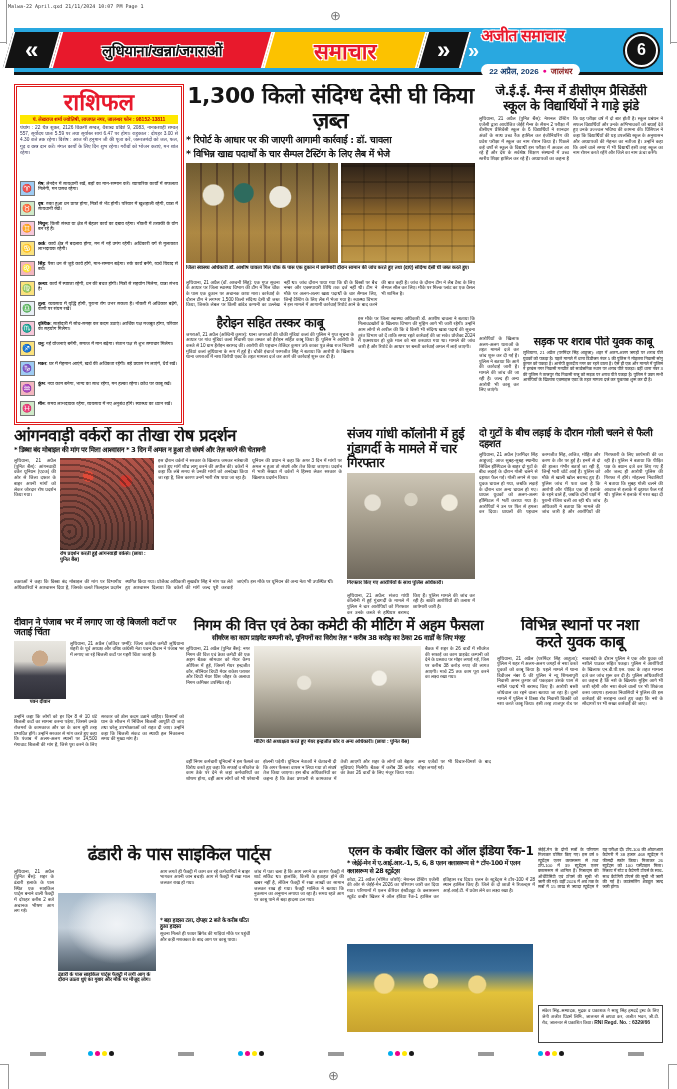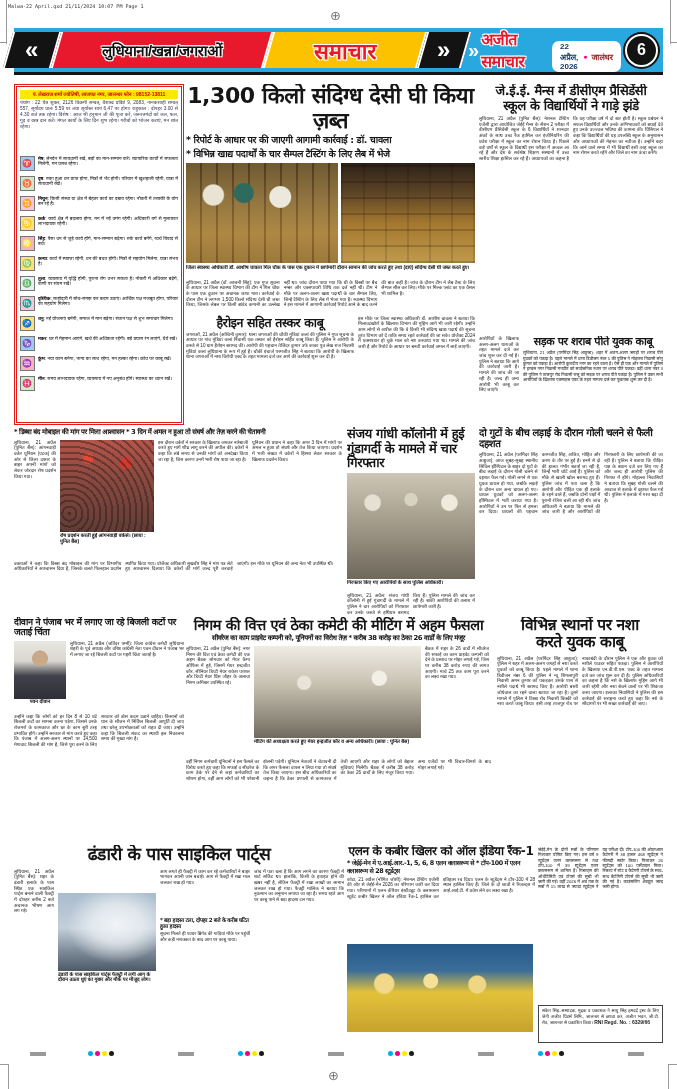--- a/index.html
+++ b/index.html
@@ -25,21 +25,21 @@
   .mh{left:14px;top:28px;width:649px;height:44px;background:#29a8e0;border-bottom:3px solid #151515;display:flex;align-items:center;}
   .skew{transform:skewX(-16deg);height:36px;display:flex;align-items:center;justify-content:center;border-left:2px solid #fff;border-right:2px solid #fff;}
   .unskew{transform:skewX(16deg);white-space:nowrap;}
   .mh-chev{background:#131313;color:#fff;font-size:24px;font-weight:bold;width:44px;margin-left:-6px;}
   .mh-region{background:#e8192c;width:208px;}
   .mh-region .unskew{color:#111;font-weight:bold;font-size:15px;letter-spacing:-0.5px;text-shadow:1px 1px 0 #fff,-1px -1px 0 #fff,1px -1px 0 #fff,-1px 1px 0 #fff;}
   .mh-section{background:#fcc200;width:150px;}
   .mh-section .unskew{color:#e8192c;font-weight:bold;font-size:22px;text-shadow:1px 1px 0 #fff,-1px -1px 0 #fff,1px -1px 0 #fff,-1px 1px 0 #fff;}
   .mh-chev2{background:#131313;color:#fff;font-size:24px;font-weight:bold;width:40px;}
   .mh-chev3{color:#ffffff;font-size:20px;font-weight:bold;padding:0 2px;}
-  .mh-right{flex:1;display:flex;flex-direction:row;align-items:flex-end;justify-content:center;gap:18px;}
+  .mh-right{flex:1;display:flex;flex-direction:column;align-items:flex-start;justify-content:center;gap:18px;}
   .mh-paper{color:#e8192c;font-weight:bold;font-size:16px;letter-spacing:-0.5px;text-shadow:1px 1px 0 #fff,-1px -1px 0 #fff,1px -1px 0 #fff,-1px 1px 0 #fff;}
   .mh-pill{background:#fff;border-radius:7px;padding:1px 8px;font-size:8px;font-weight:bold;color:#123a6b;display:flex;align-items:center;gap:4px;}
   .mh-pill .dot{color:#ec008c;font-size:7px;}
   .mh-pill .city{color:#8a1a1a;}
   .mh-page{width:29px;height:29px;border-radius:50%;background:#131313;color:#fff;font-size:16px;font-weight:bold;display:flex;align-items:center;justify-content:center;border:2px solid #fff;box-shadow:0 0 0 2px #131313;margin:0 5px 0 4px;}
   
   .rb{left:14px;top:84px;width:170px;height:341px;border:3px double #e11a1a;background:#fff;padding:2px 3px;box-sizing:border-box;overflow:hidden;}
   .rb-title{font-family:"DejaVu Serif",serif;font-weight:bold;color:#e8192c;font-size:23px;text-align:center;line-height:1.1;}
   .rb-contact{background:#ffe800;color:#c00;font-size:5px;font-weight:bold;text-align:center;line-height:1.7;overflow:hidden;white-space:nowrap;margin:1px 0;}
   .rb-panchang{font-size:4.8px;line-height:1.3;text-align:justify;color:#333355;height:54px;overflow:hidden;margin-bottom:2px;}
@@ -87,20 +87,21 @@
       <span class="dot">●</span>
       <span class="city">जालंधर</span>
     </div>
   </div>
   <div class="mh-page">
       <span>6</span>
     </div>
 </div>
 
 <div class="abs rb">
+  <div class="rb-title">राशिफल</div>
   <div class="rb-contact">पं. लेखराज शर्मा ज्योतिषी, लाजपत नगर, जालन्धर फोन : 98152-13811</div>
   <div class="rb-panchang">पंचांग : 22 चैत्र शुक्ल, 2126 विक्रमी सम्वत्, वैशाख प्रविष्टे 9, 2083, नानकशाही सम्वत् 557, सूर्योदय प्रातः 5.59 पर तथा सूर्यास्त सायं 6.47 पर होगा। राहुकाल : दोपहर 3.00 से 4.30 बजे तक रहेगा। विशेष : आज श्री हनुमान जी की पूजा करें, जरूरतमंदों को जल, फल, गुड़ व वस्त्र दान करें। मंगल कार्यों के लिए दिन शुभ रहेगा। गरीबों को भोजन कराएं, मन शांत रहेगा।</div>
   <div class="srow">
       <span class="sico s0">♈</span>
       <span class="stxt"><b>मेष</b><span>: लेनदेन में सावधानी रखें, बड़ों का मान-सम्मान करें। व्यापारिक कार्यों में सफलता मिलेगी, मन प्रसन्न रहेगा।</span></span>
     </div>
   <div class="srow">
       <span class="sico s1">♉</span>
       <span class="stxt"><b>वृष</b><span>: रुका हुआ धन प्राप्त होगा, मित्रों से भेंट होगी। परिवार में खुशहाली रहेगी, यात्रा में सावधानी रखें।</span></span>
     </div>
@@ -173,20 +174,21 @@
 
 <div class="abs" style="left:479px;top:336px;width:184px;height:89px;display:flex;gap:4px;overflow:hidden;">
   <div class="bt" style="width:40px;height:89px;">आरोपियों के खिलाफ अलग-अलग धाराओं के तहत मामले दर्ज कर जांच शुरू कर दी गई है। पुलिस ने बताया कि आगे की कार्रवाई जारी है। मामले की जांच की जा रही है। जल्द ही अन्य आरोपी भी काबू कर लिए जाएंगे।</div>
   <div style="width:140px;">
     <div class="hl ctr" style="font-size:11px;">सड़क पर शराब पीते युवक काबू</div>
     <div class="bt" style="height:72px;margin-top:2px;font-size:4.3px;">लुधियाना, 21 अप्रैल (परमिंदर सिंह आहूजा): शहर में अलग-अलग जगहों पर शराब पीते युवकों को पकड़ा है। पहले मामले में थाना डिवीजन नंबर 5 की पुलिस ने मोहल्ला निवासी सोनू कुमार को पकड़ा है। आरोपी कुलदीप नगर का रहने वाला है। ऐसे ही एक और मामले में पुलिस ने हरबंस नगर निवासी मनप्रीत को सार्वजनिक स्थान पर शराब पीते पकड़ा। वहीं थाना नंबर 3 की पुलिस ने ताजपुर रोड निवासी राजू को सड़क पर शराब पीते पकड़ा है। पुलिस ने उक्त सभी आरोपियों के खिलाफ एक्साइज एक्ट के तहत मामला दर्ज कर पूछताछ शुरू कर दी है।</div>
   </div>
 </div>
 
 <div class="abs" style="left:14px;top:427px;width:330px;height:188px;overflow:hidden;">
+  <div class="hl" style="font-size:16.5px;">आंगनवाड़ी वर्करों का तीखा रोष प्रदर्शन</div>
   <div class="hl" style="font-size:6.8px;margin-top:2px;">* डिब्बा बंद मोबाइल की मांग पर मिला आश्वासन * 3 दिन में अमल न हुआ तो संघर्ष और तेज़ करने की चेतावनी</div>
   <div style="display:flex;gap:4px;margin-top:3px;height:118px;">
     <div class="bt" style="width:42px;height:118px;">लुधियाना, 21 अप्रैल (पुनित बैंस): आंगनवाड़ी वर्कर यूनियन (एटक) की ओर से जिला दफ्तर के बाहर अपनी मांगों को लेकर जोरदार रोष प्रदर्शन किया गया।</div>
     <div style="width:94px;">
       <div class="ph ph-crowd" style="width:94px;height:92px;"></div>
       <div class="cap" style="height:22px;margin-top:1px;">रोष प्रदर्शन करती हुईं आंगनवाड़ी वर्कर्स। (छाया : पुनित बैंस)</div>
     </div>
     <div class="bt" style="width:90px;height:118px;">इस दौरान वर्करों ने सरकार के खिलाफ जमकर नारेबाजी करते हुए मांगें शीघ्र लागू करने की अपील की। वर्करों ने कहा कि लंबे समय से उनकी मांगों को अनदेखा किया जा रहा है, जिस कारण उनमें भारी रोष पाया जा रहा है।</div>
     <div class="bt" style="width:90px;height:118px;">यूनियन की प्रधान ने कहा कि अगर 3 दिन में मांगों पर अमल न हुआ तो संघर्ष और तेज किया जाएगा। प्रदर्शन में भारी संख्या में वर्करों ने हिस्सा लेकर सरकार के खिलाफ प्रदर्शन किया।</div>
   </div>

